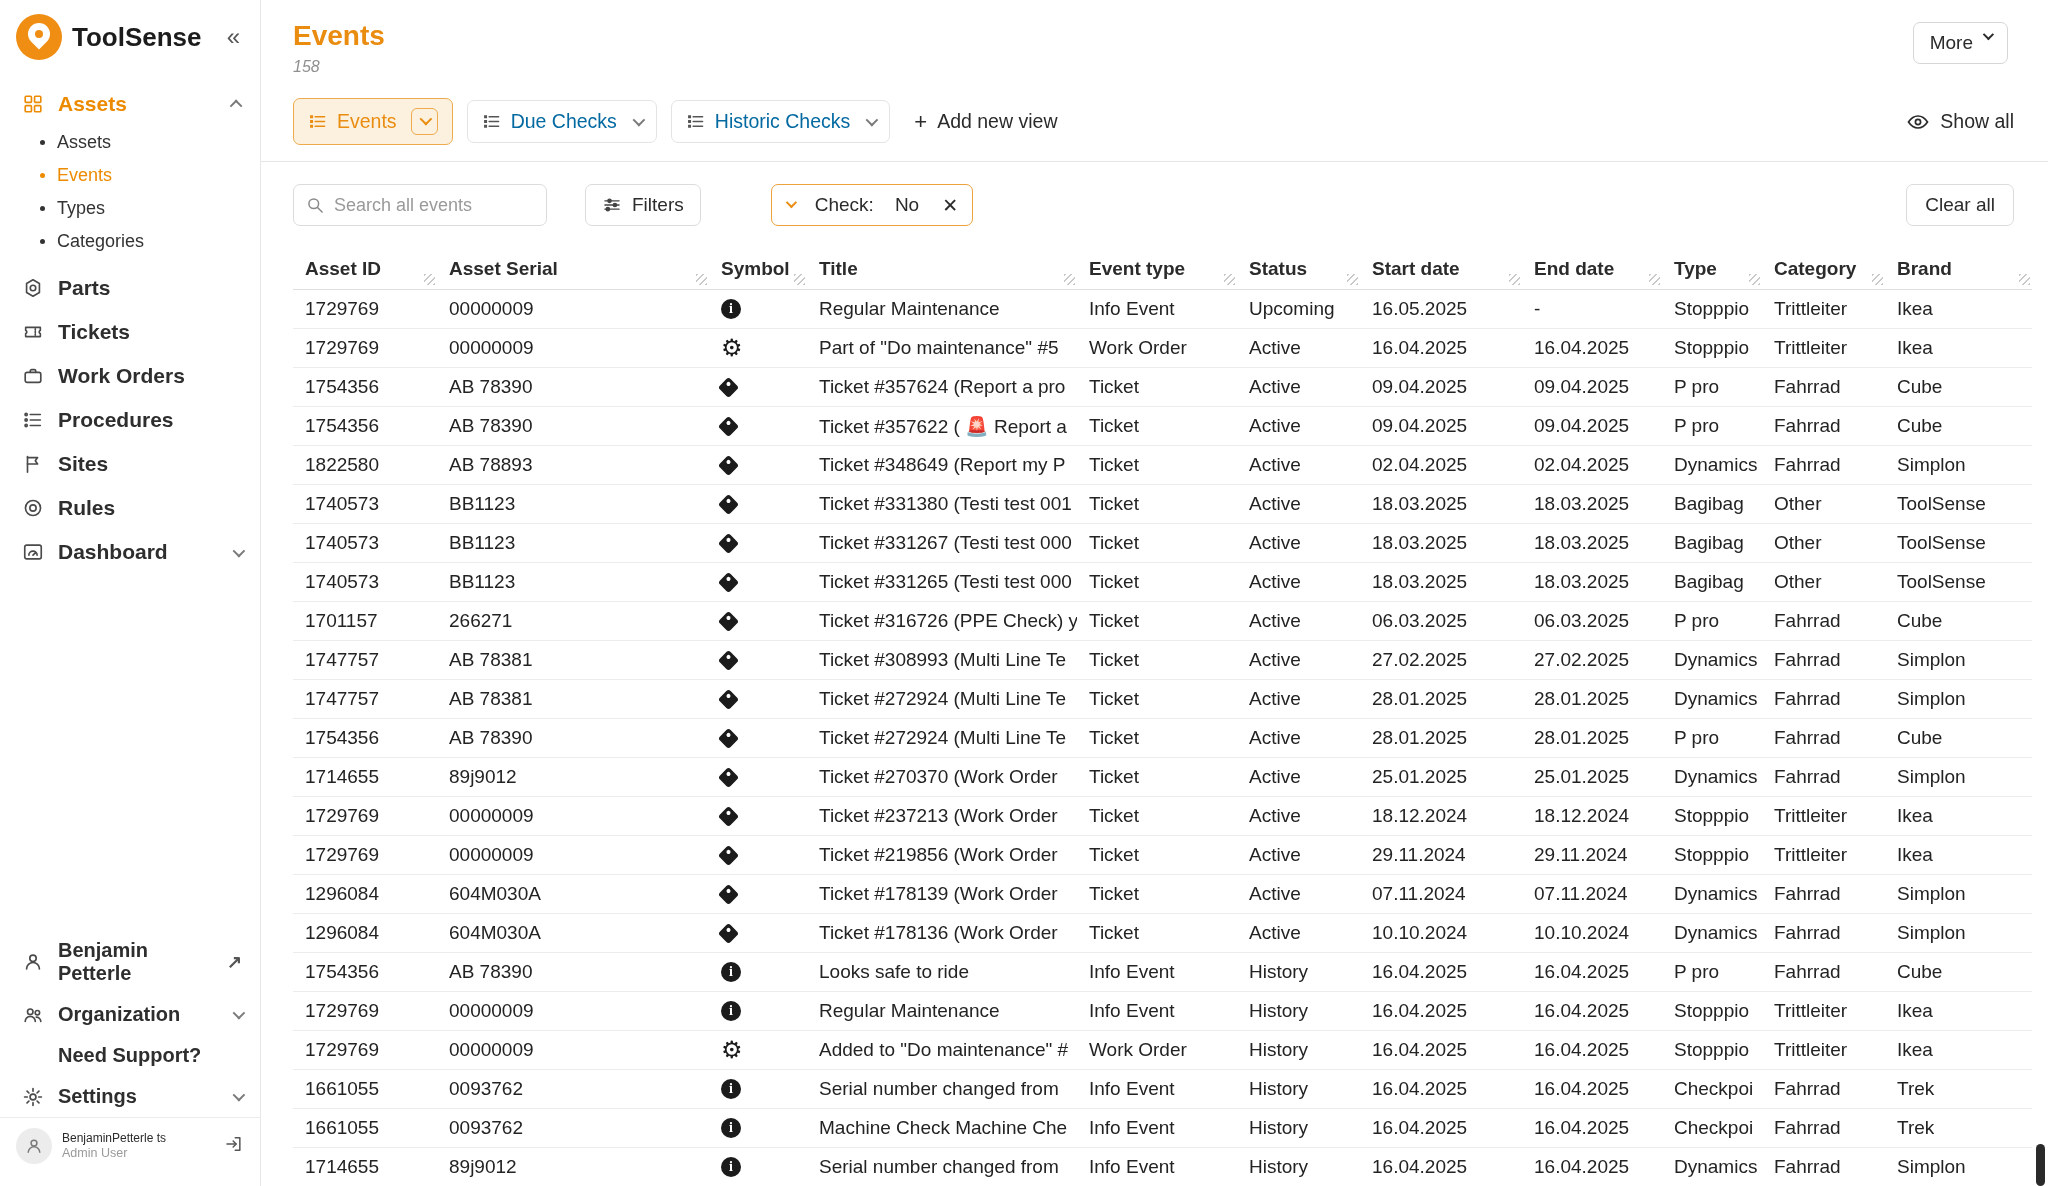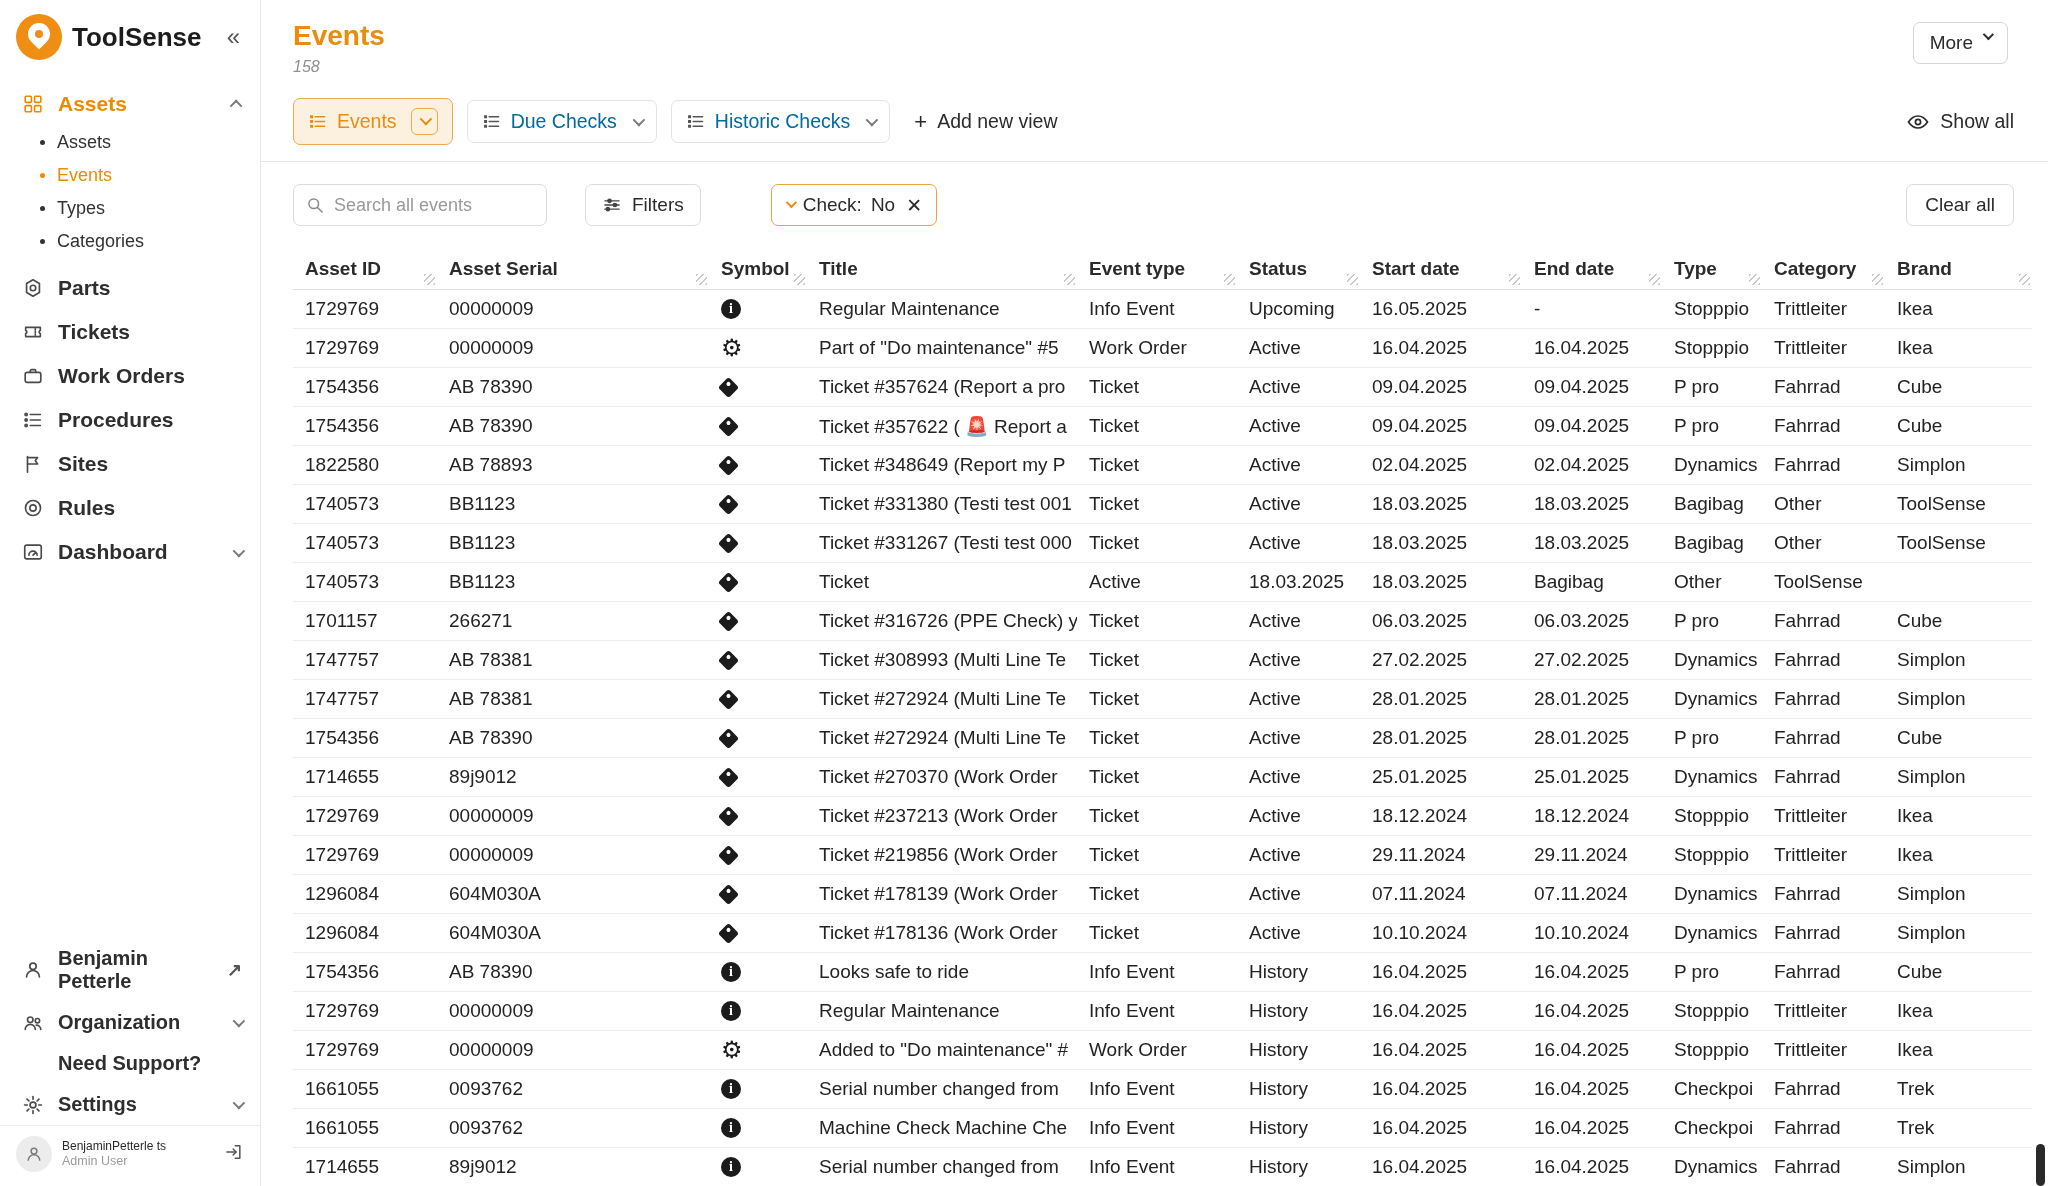--- a/index.html
+++ b/index.html
@@ -31,21 +31,21 @@
     display:inline-block; }
   .chev.down { transform:rotate(45deg) translateY(-2px); }
   .chev.up { transform:rotate(-135deg) translateY(-2px); }
   .subnav { padding:0 0 8px 0; }
   .subnav-item { display:flex; align-items:center; gap:12px; padding:6px 18px 6px 40px;
     font-size:18px; color:#333; cursor:pointer; }
   .subnav-item .dot { width:5px; height:5px; border-radius:50%; background:#333; flex:0 0 auto; }
   .subnav-item.active { color:#ed8b00; }
   .subnav-item.active .dot { background:#ed8b00; }
 
-  .side-footer { padding-bottom:0; }
+  .side-footer { padding-bottom:8px; }
   .side-footer .nav-item { font-size:20px; padding:9px 18px 9px 22px; }
   .side-footer .no-icon { padding-left:58px; }
   .ext-arrow { font-size:18px; color:#555; }
   .user-row { border-top:1px solid #ececec; display:flex; align-items:center; gap:10px;
     padding:10px 16px 14px 16px; cursor:pointer; }
   .avatar { width:36px; height:36px; border-radius:50%; background:#ececec; display:flex;
     align-items:center; justify-content:center; }
   .avatar svg { width:20px; height:20px; stroke:#7a7a7a; fill:none; stroke-width:1.8; }
   .user-meta { flex:1; line-height:1.15; }
   .user-name { font-size:12px; color:#2b2b2b; }
@@ -85,21 +85,21 @@
   .search-box { position:relative; width:254px; }
   .search-box input { width:100%; height:42px; border:1px solid #dcdcdc; border-radius:7px;
     padding:0 12px 0 40px; font-size:18px; color:#2b2b2b; outline:none;
     font-family:"Liberation Sans", sans-serif; }
   .search-box input::placeholder { color:#9a9a9a; }
   .search-box svg { position:absolute; left:12px; top:11px; width:20px; height:20px;
     stroke:#8a8a8a; fill:none; stroke-width:1.8; stroke-linecap:round; }
   .filters-btn { display:flex; align-items:center; gap:10px; border:1px solid #dcdcdc; border-radius:7px;
     height:42px; padding:0 16px; margin-left:38px; font-size:19px; cursor:pointer; background:#fff; }
   .filters-btn svg { width:20px; height:20px; stroke:#444; fill:#444; stroke-width:1.6; stroke-linecap:round; }
-  .chip { display:flex; align-items:center; gap:9px; border:1px solid #eda23c; border-radius:7px;
+  .chip { display:flex; align-items:center; gap:21px; border:1px solid #eda23c; border-radius:7px;
     height:42px; padding:0 14px; margin-left:70px; font-size:19px; cursor:pointer; background:#fff; }
   .chip .chev { border-color:#e98c10; width:8px; height:8px; margin-bottom:3px; }
   .chip-close { font-size:19px; color:#2b2b2b; margin-left:2px; cursor:pointer; }
   .toolbar-spacer { flex:1; }
   .clear-btn { border:1px solid #dcdcdc; border-radius:7px; height:42px; padding:0 18px;
     font-size:19px; display:flex; align-items:center; cursor:pointer; background:#fff; }
 
   
   .table { margin-top:22px; flex:1; overflow:hidden; position:relative; width:1739px; }
   .thead, .tr { display:grid;
@@ -519,20 +519,21 @@
     <div class="td">Other</div>
     <div class="td">ToolSense</div>
   </div>
 
   <div class="tr">
     <div class="td">1740573</div>
     <div class="td">BB1123</div>
     <div class="td" style="padding-left:0;">
               <span class="sym sym-ticket"></span>
             </div>
+    <div class="td">Ticket #331265 (Testi test 000</div>
     <div class="td">Ticket</div>
     <div class="td">Active</div>
     <div class="td">18.03.2025</div>
     <div class="td">18.03.2025</div>
     <div class="td">Bagibag</div>
     <div class="td">Other</div>
     <div class="td">ToolSense</div>
   </div>
 
   <div class="tr">

